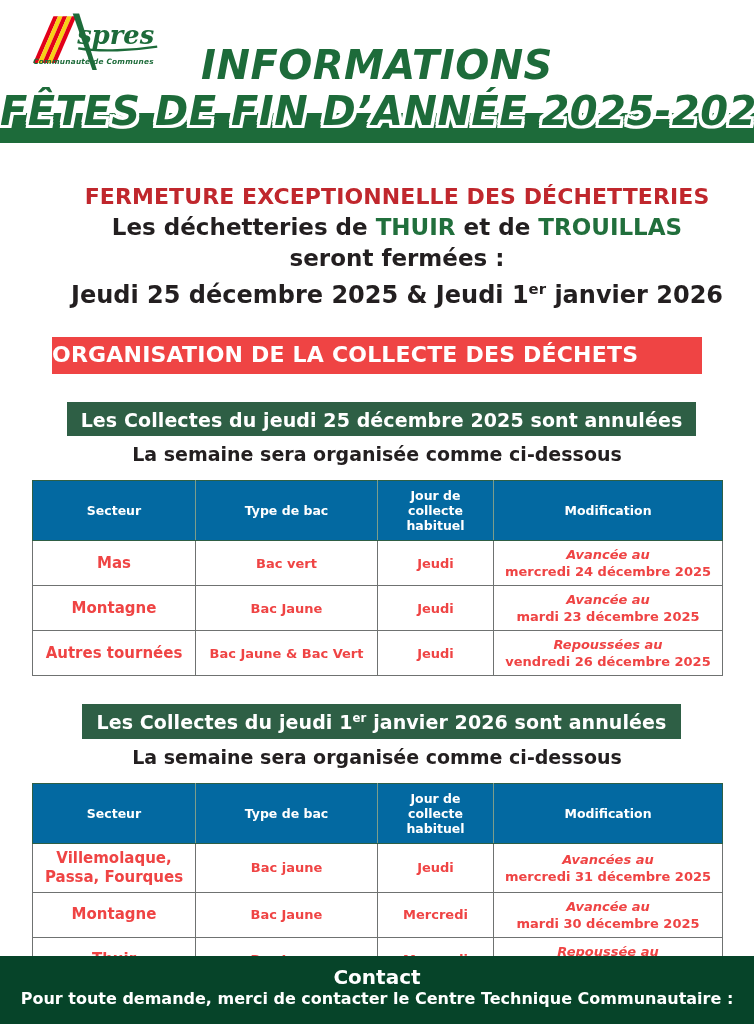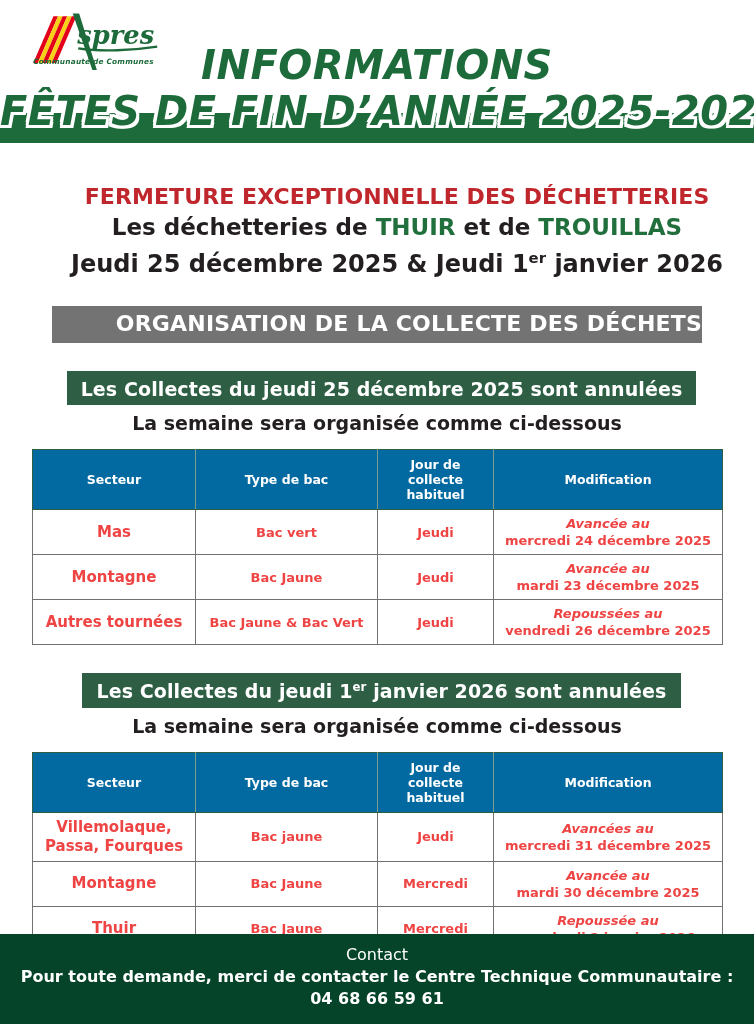--- a/index.html
+++ b/index.html
@@ -88,23 +88,23 @@
     color: #231f20;
   }
   .closure .town { color: #216f3c; }
   .closure .l4 { font-size: 24px; }
   .sup { font-size: 0.62em; vertical-align: super; }
 
   
   .section-banner {
     margin: 26px auto 0 auto;
     width: 650px;
-    background: #737373;
+    background: #ef4444;
     color: #ffffff;
-    text-align: right;
+    text-align: left;
     font-family: "DejaVu Sans", sans-serif;
     font-weight: bold;
     font-size: 22px;
     line-height: 32px;
     padding: 2px 0 3px 0;
     letter-spacing: 0.2px;
   }
 
   .sub-banner {
     margin: 0 auto;
@@ -196,22 +196,22 @@
     left: 0;
     bottom: 0;
     width: 754px;
     background: #064429;
     color: #ffffff;
     text-align: center;
     padding: 10px 0 14px 0;
     font-family: "DejaVu Sans", sans-serif;
   }
   .footer .f1 {
-    font-size: 16px;
-    font-weight: normal;
+    font-size: 20px;
+    font-weight: bold;
     line-height: 22px;
   }
   .footer .f2 {
     font-size: 16px;
     font-weight: bold;
     line-height: 22px;
   }
   .footer .f3 {
     font-size: 16px;
     font-weight: bold;
@@ -250,20 +250,21 @@
     <div class="title-line">INFORMATIONS</div>
     <div class="title-line">FÊTES DE FIN D’ANNÉE 2025-2026</div>
   </div>
 </div>
 
 <div class="closure">
   <div class="l1">FERMETURE EXCEPTIONNELLE DES DÉCHETTERIES</div>
   <div class="l2">
     <span>Les déchetteries de </span><span class="town">THUIR</span><span> et de </span><span class="town">TROUILLAS</span>
   </div>
+  <div class="l3">seront fermées :</div>
   <div class="l4">
     <span>Jeudi 25 décembre 2025 &amp; Jeudi 1</span><span class="sup">er</span><span> janvier 2026</span>
   </div>
 </div>
 
 <div class="section-banner">ORGANISATION DE LA COLLECTE DES DÉCHETS</div>
 
 <div>
   <div class="sub-banner-row">
     <div class="sub-banner">
@@ -386,14 +387,13 @@
           </td>
         </tr>
       </tbody>
     </table>
   </div>
 </div>
 
 <div class="footer">
   <div class="f1">Contact</div>
   <div class="f2">Pour toute demande, merci de contacter le Centre Technique Communautaire :</div>
-  <div class="f3">04 68 66 59 61</div>
 </div>
 
 </body></html>

